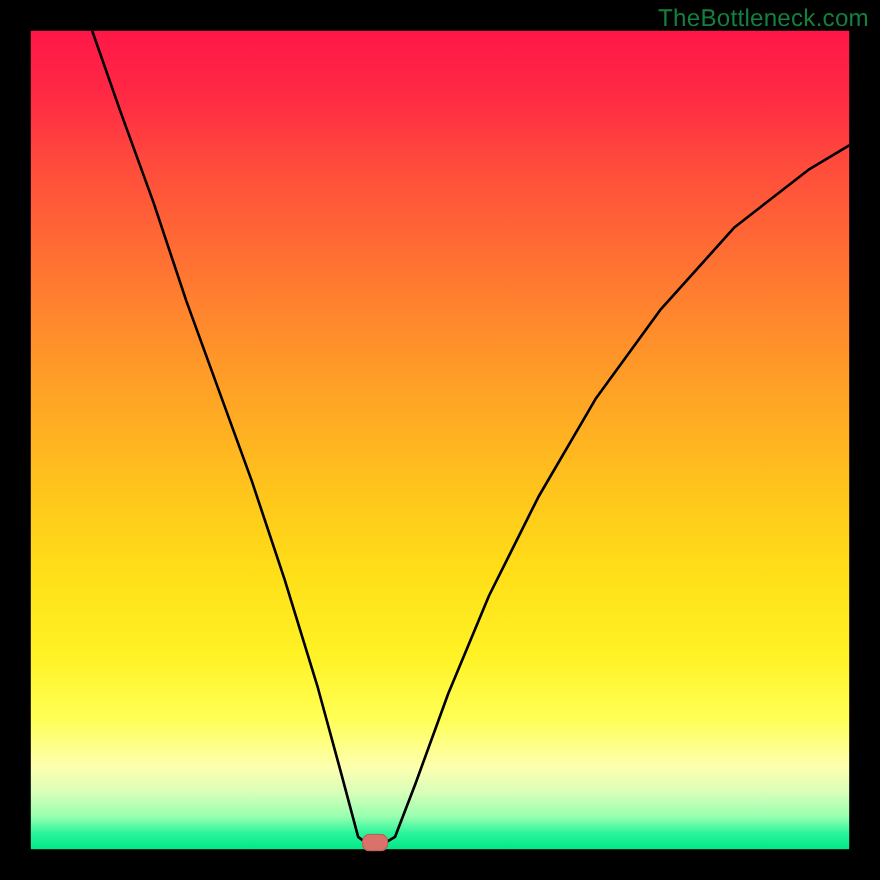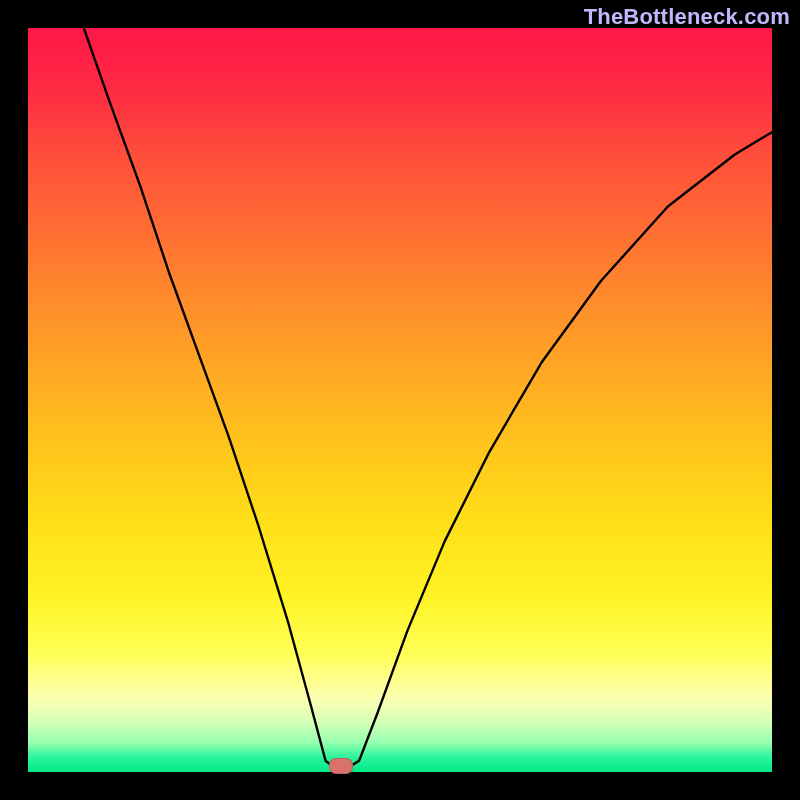--- a/index.html
+++ b/index.html
@@ -40,23 +40,23 @@
       #d9ffb8 93%,
       #98ffb0 96%,
       #2cf59c 98%,
       #00e887 100%
     );
   }
   .site-label {
     position: absolute;
     top: 4px;
     right: 10px;
-    color: #c4b5fd;
+    color: #15803d;
     font-size: 22px;
-    font-weight: 700;
+    font-weight: 400;
     letter-spacing: 0.2px;
   }
   svg.curve {
     position: absolute;
     top: 0; left: 0;
     width: 744px; height: 744px;
   }
   .marker {
     position: absolute;
     width: 22px;

